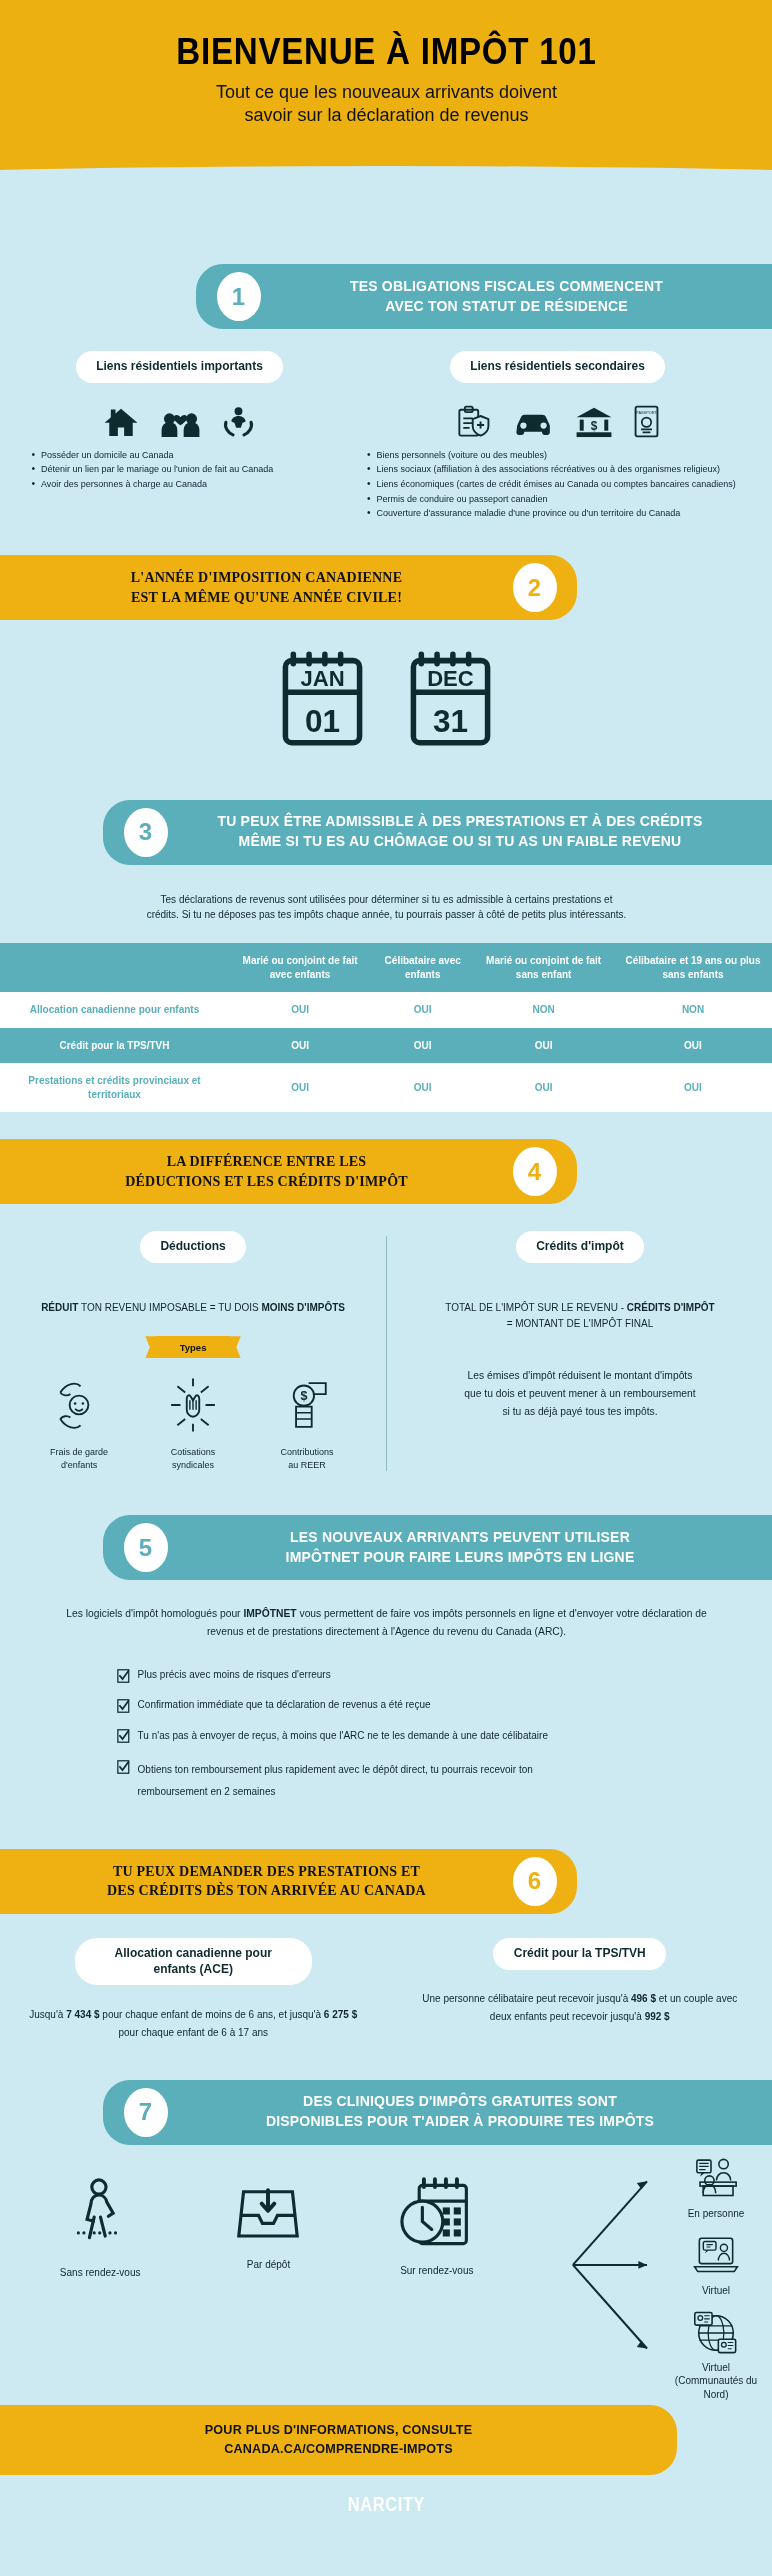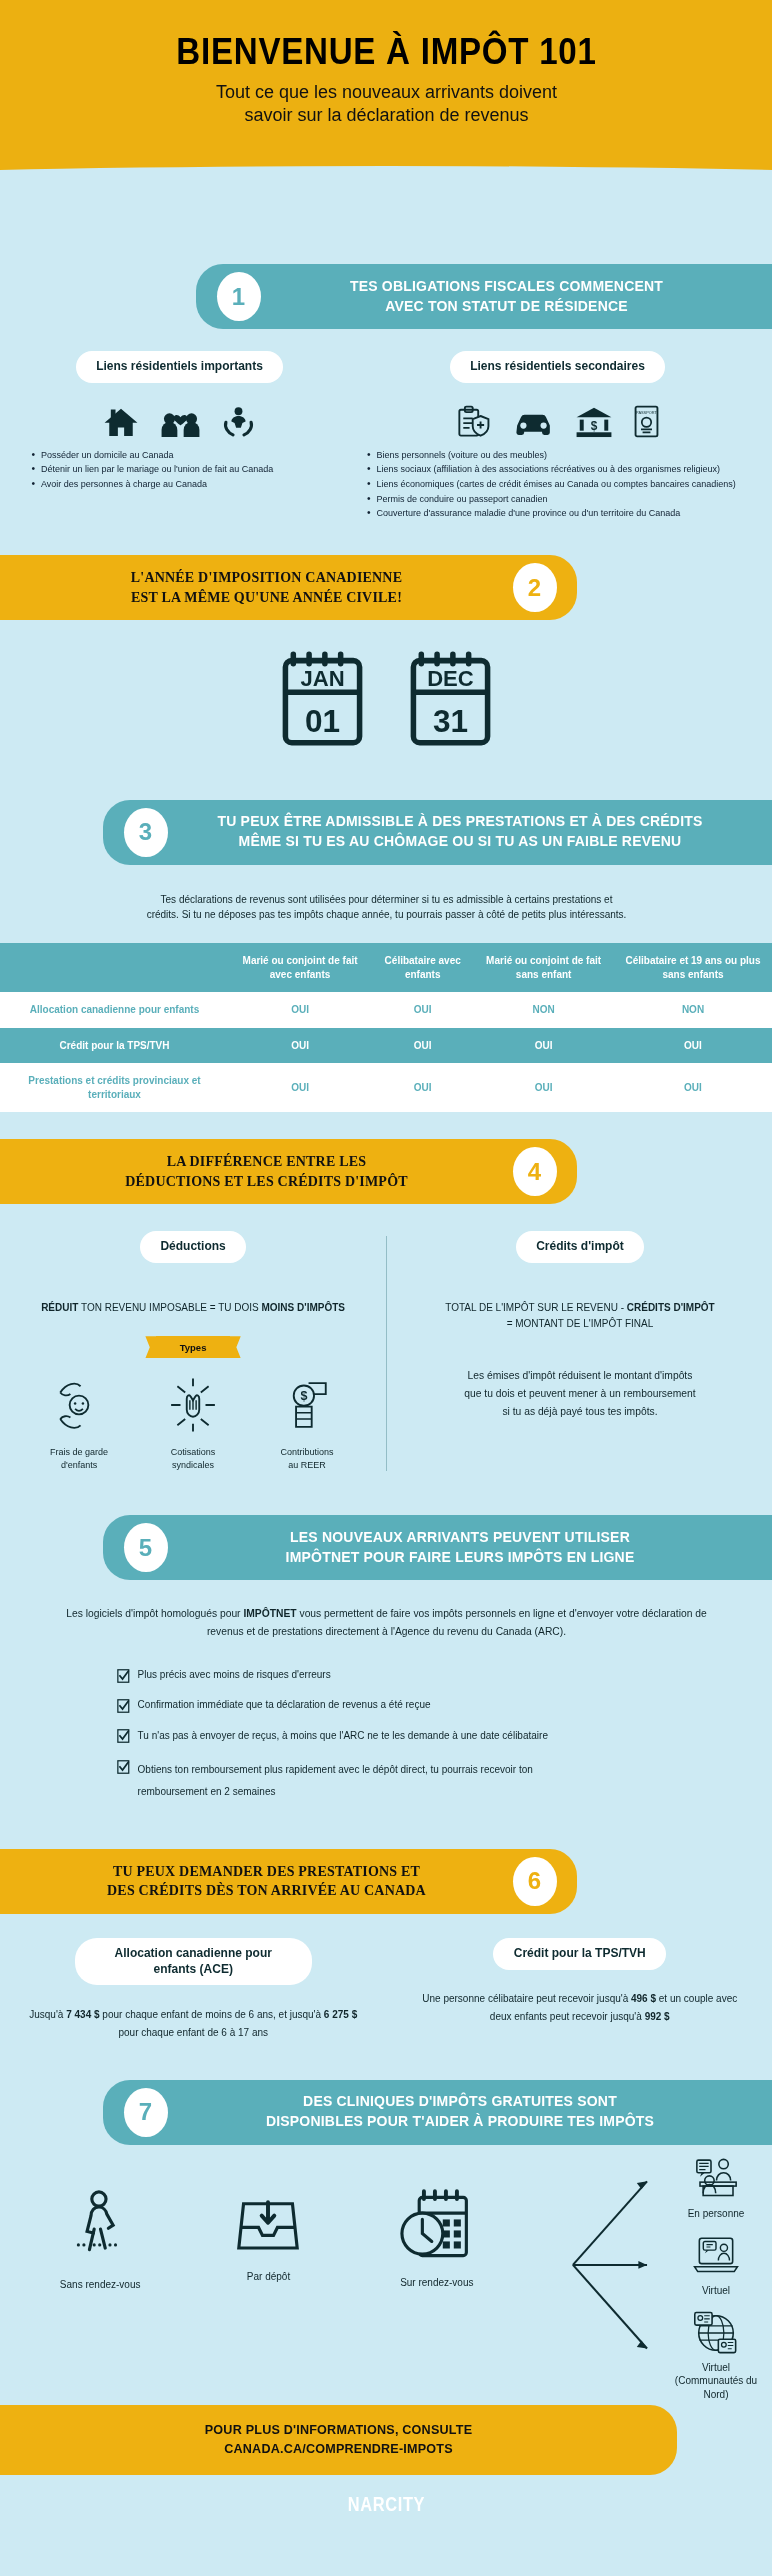--- a/index.html
+++ b/index.html
@@ -243,21 +243,21 @@
   .s6 { display: flex; padding: 24px 0 11px 0; }
   .s6 .half { flex: 1; text-align: center; padding: 0 24px; }
   .s6 .desc {
     font-family: "Liberation Sans Narrow","Liberation Sans",sans-serif;
     font-size: 10px; color: #10262b; line-height: 1.8; margin-top: 20.5px;
   }
   .s6 .desc b { font-weight: bold; }
 
   
   .s7 { position: relative; height: 229px; margin-top: 11px; }
-  .s7 .modes { display: flex; position: absolute; left: 16px; top: 32px; width: 505px; }
+  .s7 .modes { display: flex; position: absolute; left: 16px; top: 20px; width: 505px; }
   .s7 .mode { flex: 1; text-align: center; }
   .s7 .mode .lbl {
     margin-top: 9.5px;
     font-family: "Liberation Sans Narrow","Liberation Sans",sans-serif;
     font-size: 10px; color: #10262b;
   }
   .s7 .branch { position: absolute; left: 568px; top: 0; width: 221px; height: 221px; }
   .s7 .opt { position: absolute; text-align: center; width: 110px; }
   .s7 .opt .lbl {
     margin-top: 3.2px;

